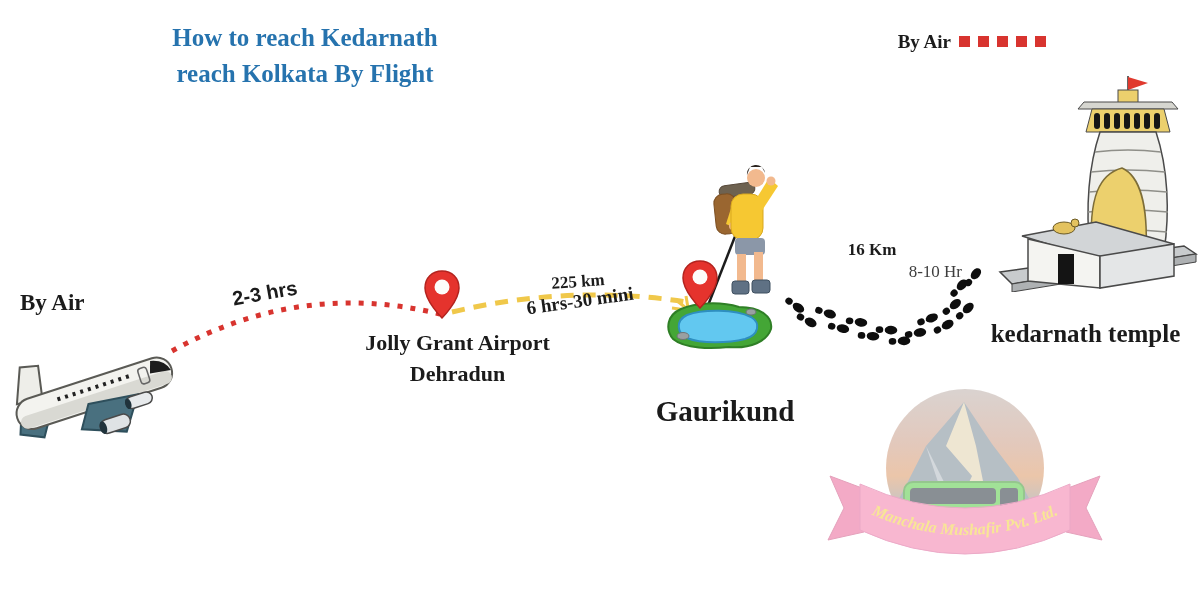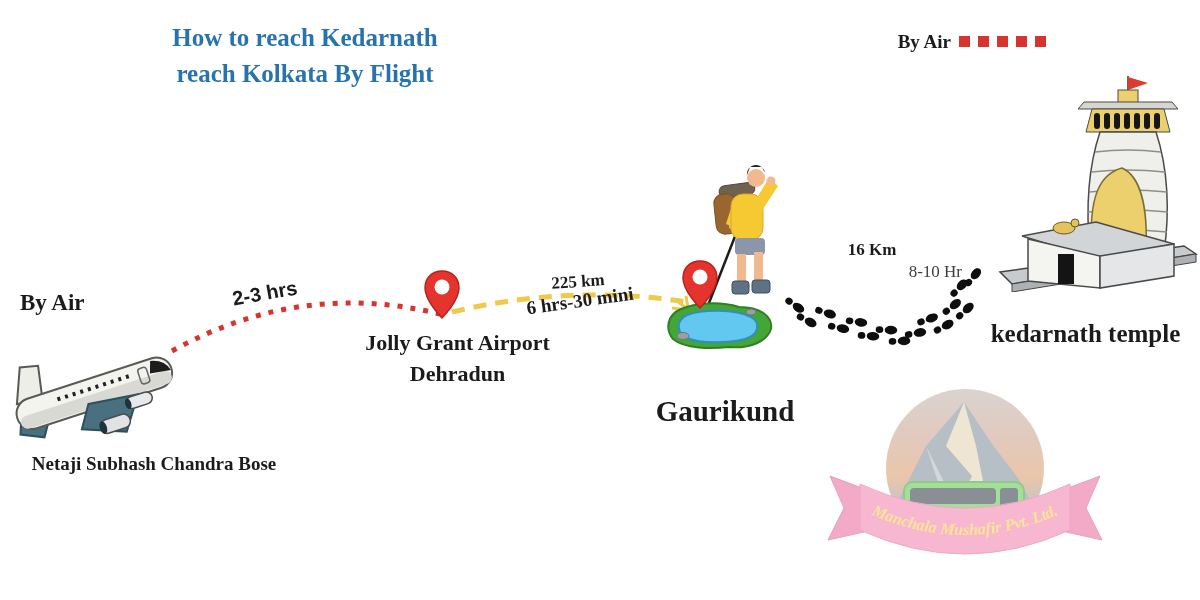--- a/index.html
+++ b/index.html
@@ -106,21 +106,20 @@
       <polygon points="84,66 134,72 112,104 70,88" fill="#49707f" stroke="#2e4f5c" stroke-width="2"></polygon>
       <rect x="120" y="72" width="27" height="12" rx="6" fill="#e7eaec" stroke="#4a4a4a" stroke-width="1.5"></rect>
       <ellipse cx="122" cy="78" rx="3" ry="5.5" fill="#20333c"></ellipse>
       <rect x="88" y="86" width="31" height="14" rx="7" fill="#dfe3e5" stroke="#4a4a4a" stroke-width="1.5"></rect>
       <ellipse cx="91" cy="93" rx="3.5" ry="6.5" fill="#20333c"></ellipse>
     </g>
   </svg>
 
   <div class="abs lbl-byair">By Air</div>
   <div class="abs lbl-netaji">
-    <div>Netaji Subhash Chandra Bose</div>
   </div>
 
   <div class="abs leg-label lbl-23hrs">2-3 hrs</div>
 
   <svg class="abs" style="left:423px;top:270px;" width="38" height="50" viewBox="0 0 38 50">
     <path d="M19,1 C29,1 36,8 36,18 C36,31 19,48 19,48 C19,48 2,31 2,18 C2,8 9,1 19,1 Z" fill="var(--pin_red)" stroke="#b3231e" stroke-width="1.5"></path>
     <circle cx="19" cy="17" r="7.5" fill="#fdfdfb"></circle>
   </svg>
   <div class="abs lbl-jolly">
     <div>Jolly Grant Airport</div>

